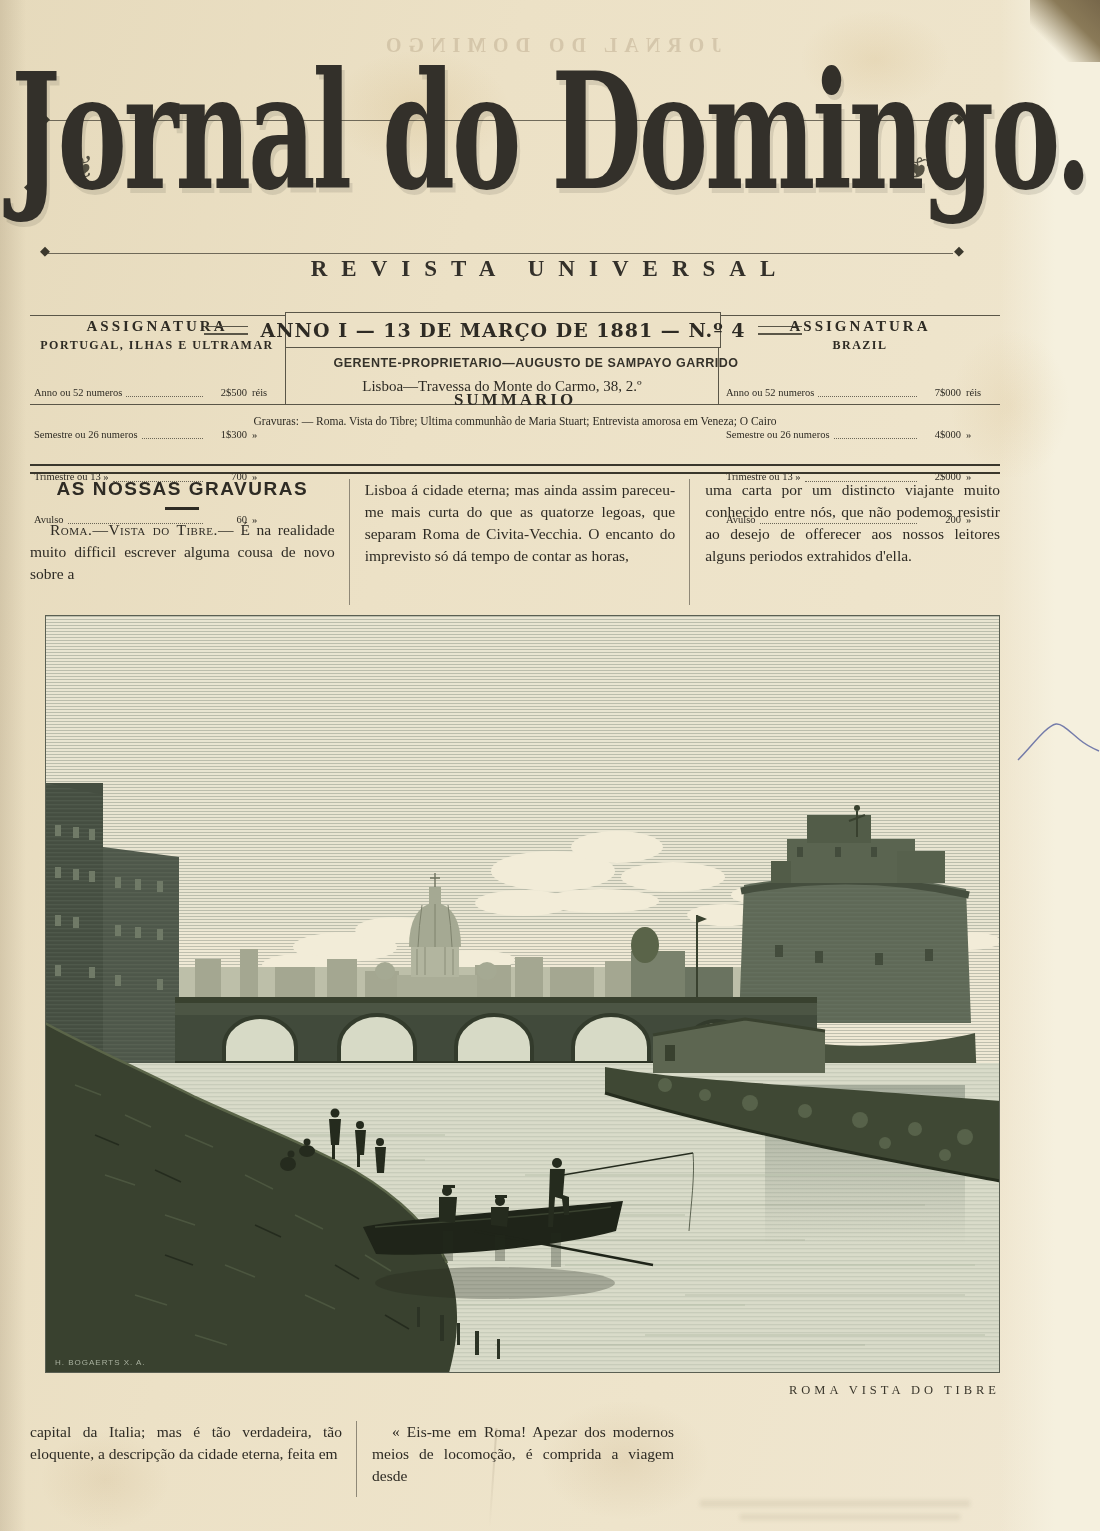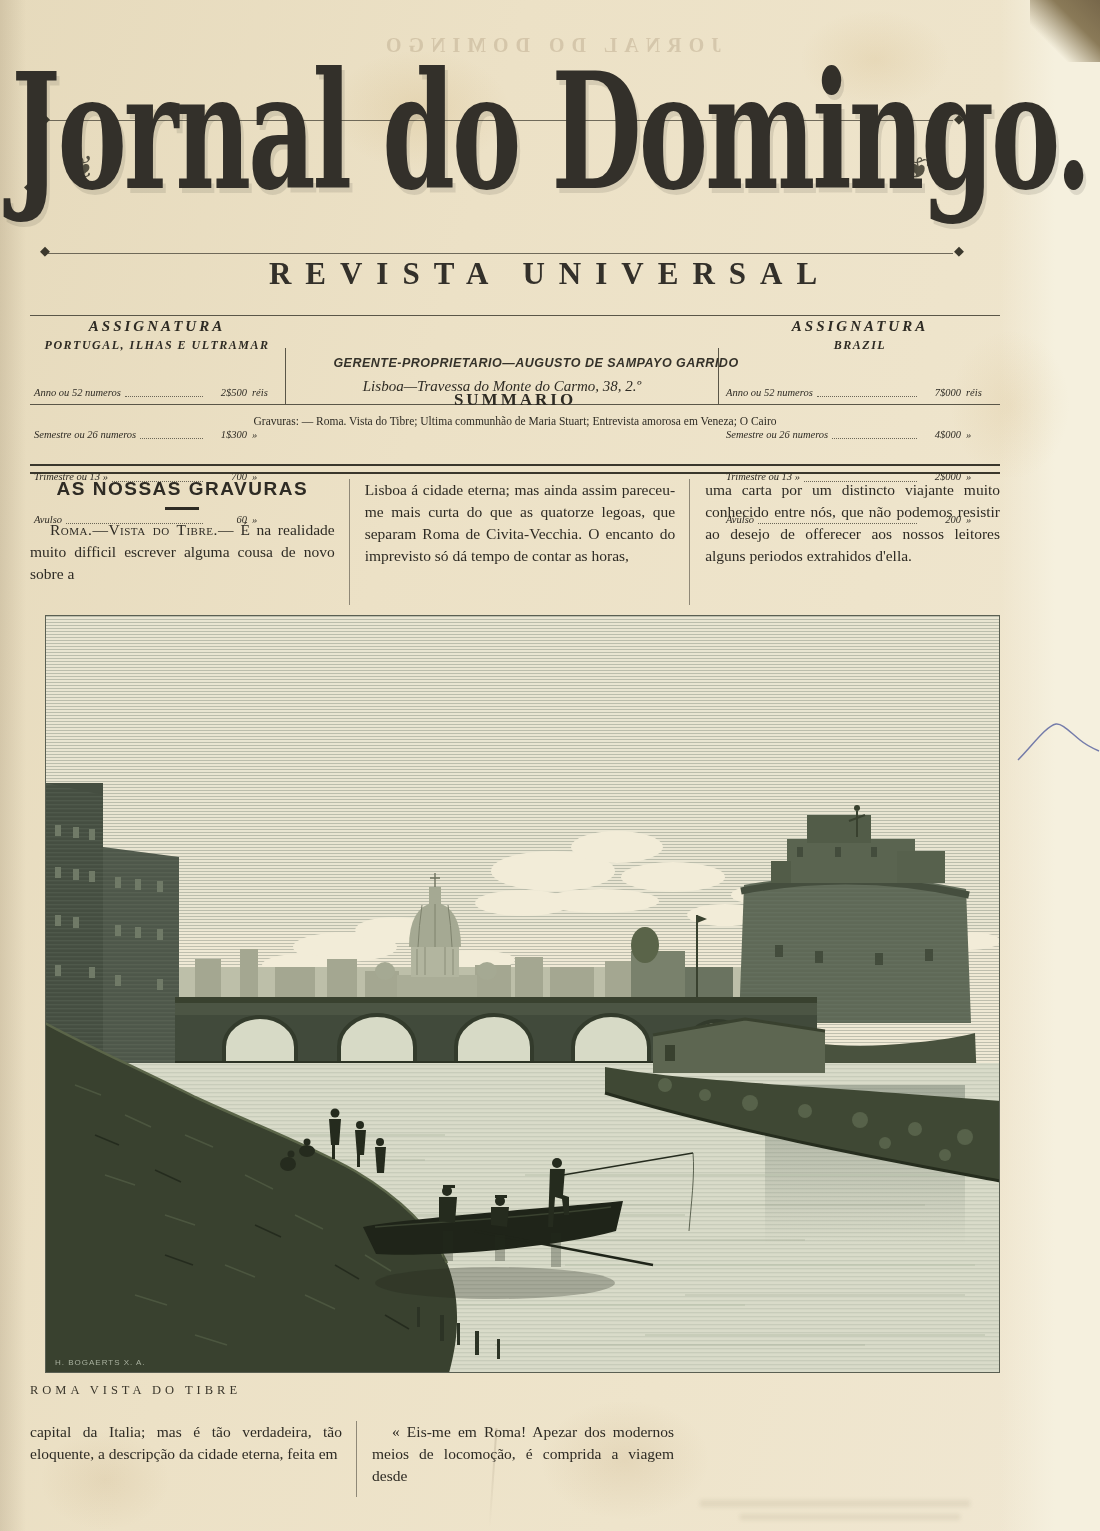--- a/index.html
+++ b/index.html
@@ -31,24 +31,24 @@
   .d-bl{left:40px;top:244px;} .d-br{left:954px;top:244px;}
   .d-ml{left:24px;top:178px;font-size:17px;} .d-mr{left:968px;top:178px;font-size:17px;}
   .fleuron{position:absolute;font-size:30px;color:rgba(59,56,45,.85);}
   .f-l{left:70px;top:150px;transform:rotate(-12deg);} .f-r{left:905px;top:150px;transform:rotate(12deg) scaleX(-1);}
   .masthead-title{position:absolute;left:0;top:52px;width:100%;text-align:center;
     font-family:"DejaVu Serif",serif;font-weight:bold;font-size:104px;line-height:1;
     letter-spacing:-3px;color:#33302a;white-space:nowrap;
     transform:scaleY(1.55);transform-origin:50% 0;
     text-shadow:3px 3px 0 rgba(51,48,42,.12);}
   .masthead-subtitle{position:absolute;left:0;top:256px;width:100%;text-align:center;
-    font-weight:bold;font-size:31px;letter-spacing:14px;color:#33302a;}
+    font-weight:bold;font-size:23px;letter-spacing:14px;color:#33302a;}
 
   
-  .band{position:absolute;left:30px;top:312px;width:970px;height:93px;font-size:10.5px;font-style:italic;}
+  .band{position:absolute;left:30px;top:312px;width:970px;height:93px;font-size:10.5px;}
   .band-rule-top{position:absolute;left:0;top:3px;width:100%;height:1px;background:#5a5648;}
   .band-rule-bottom{position:absolute;left:0;bottom:0;width:100%;height:1px;background:#5a5648;}
   .vline{position:absolute;width:1px;background:#5a5648;top:36px;height:56px;}
   .vl-l{left:255px;} .vl-r{left:688px;}
   .issue-box{position:absolute;left:255px;top:0;width:434px;height:34px;
     border:1px solid #5a5648;background:#ece1c6;display:flex;align-items:center;justify-content:center;}
   .issue-date{font-family:"DejaVu Serif",serif;font-weight:bold;font-size:19px;letter-spacing:1px;white-space:nowrap;}
   .dbl-rule{width:44px;height:6px;border-top:1px solid #5a5648;border-bottom:2px solid #5a5648;margin:0 12px;flex:none;}
   .manager-line{position:absolute;left:255px;top:44px;width:502px;text-align:center;
     font-family:"Liberation Sans",sans-serif;font-weight:bold;font-size:12.5px;letter-spacing:.5px;color:#35322a;}
@@ -81,21 +81,21 @@
   .col1{width:312px;} .col2{width:302px;} .col3{width:318px;}
   .col + .col{border-left:1px solid #8f8877;margin-left:14px;padding-left:15px;}
   .article-heading{font-family:"Liberation Sans",sans-serif;font-weight:bold;
     font-size:19px;letter-spacing:1.5px;text-align:center;line-height:1.1;}
   .heading-dash{width:34px;height:3px;background:#2e2b24;margin:7px auto 9px auto;}
   .lead-caps{font-variant:small-caps;letter-spacing:.5px;}
   .indent{text-indent:20px;}
 
   
   .engraving{position:absolute;left:45px;top:615px;width:955px;height:758px;display:block;}
-  .engraving-caption{position:absolute;left:30px;top:1383px;width:970px;text-align:left;
+  .engraving-caption{position:absolute;left:30px;top:1383px;width:970px;text-align:right;
     font-size:12.5px;letter-spacing:4px;color:#3a362b;}
 
   .pen-mark{position:absolute;left:1012px;top:712px;}
   .crease{position:absolute;left:492px;top:1428px;width:2px;height:100px;
     background:linear-gradient(rgba(120,105,80,.22),transparent);transform:rotate(4deg);}
 </style>
 </head>
 <body>
 
 <div class="page">
@@ -153,20 +153,25 @@
         </div>
         <div class="price-row">
           <span class="price-label">Avulso</span>
           <span class="price-leader"></span>
           <span class="price-value">60</span>
           <span class="price-unit">»</span>
         </div>
       </div>
     </div>
 
+    <div class="issue-box">
+      <span class="dbl-rule"></span>
+      <span class="issue-date">ANNO I — 13 DE MARÇO DE 1881 — N.º 4</span>
+      <span class="dbl-rule"></span>
+    </div>
     <div class="manager-line">GERENTE-PROPRIETARIO—AUGUSTO DE SAMPAYO GARRIDO</div>
     <div class="address-line">Lisboa—Travessa do Monte do Carmo, 38, 2.º</div>
 
     <div class="sub-cell sub-right">
       <div class="sub-title">ASSIGNATURA</div>
       <div class="sub-region">BRAZIL</div>
       <div class="price-rows">
         <div class="price-row">
           <span class="price-label">Anno ou 52 numeros</span>
           <span class="price-leader"></span>

